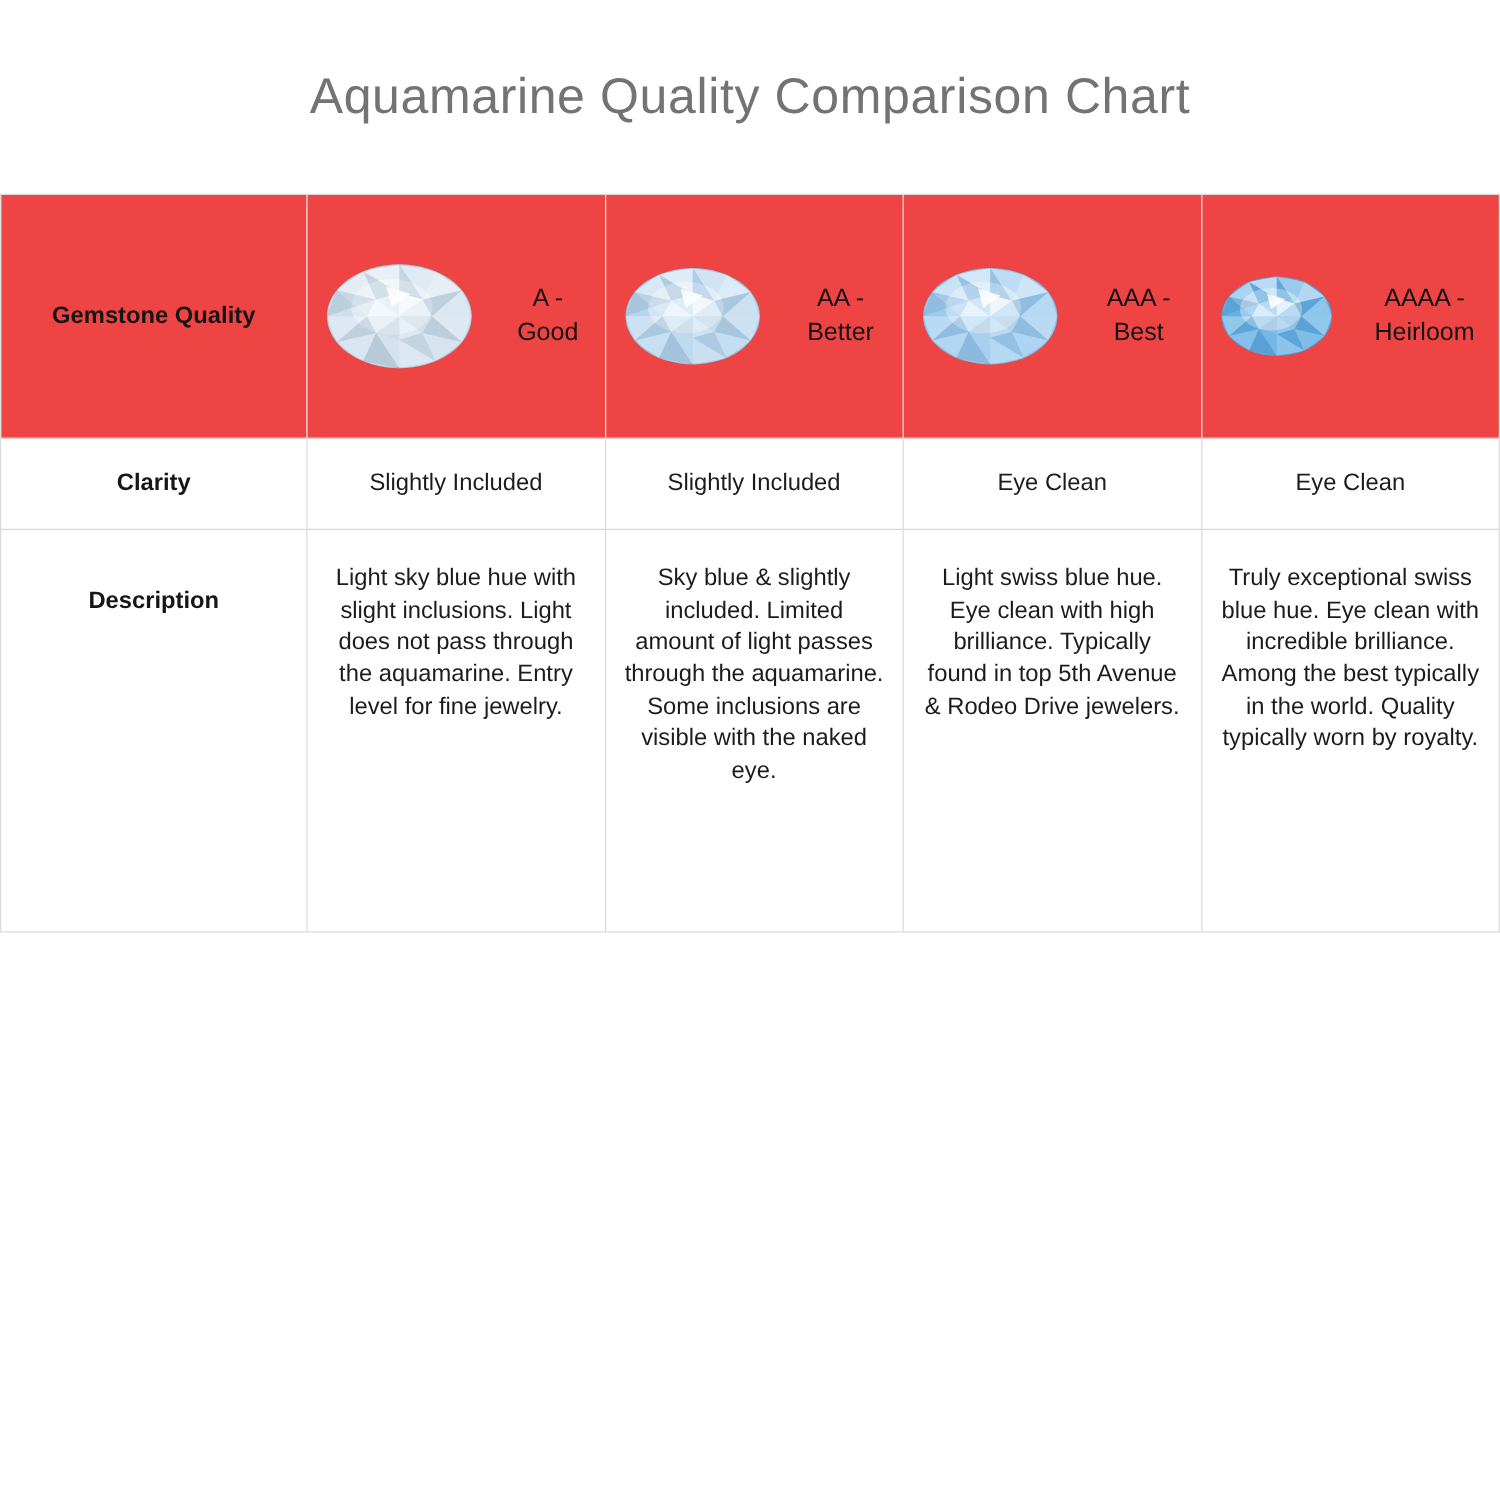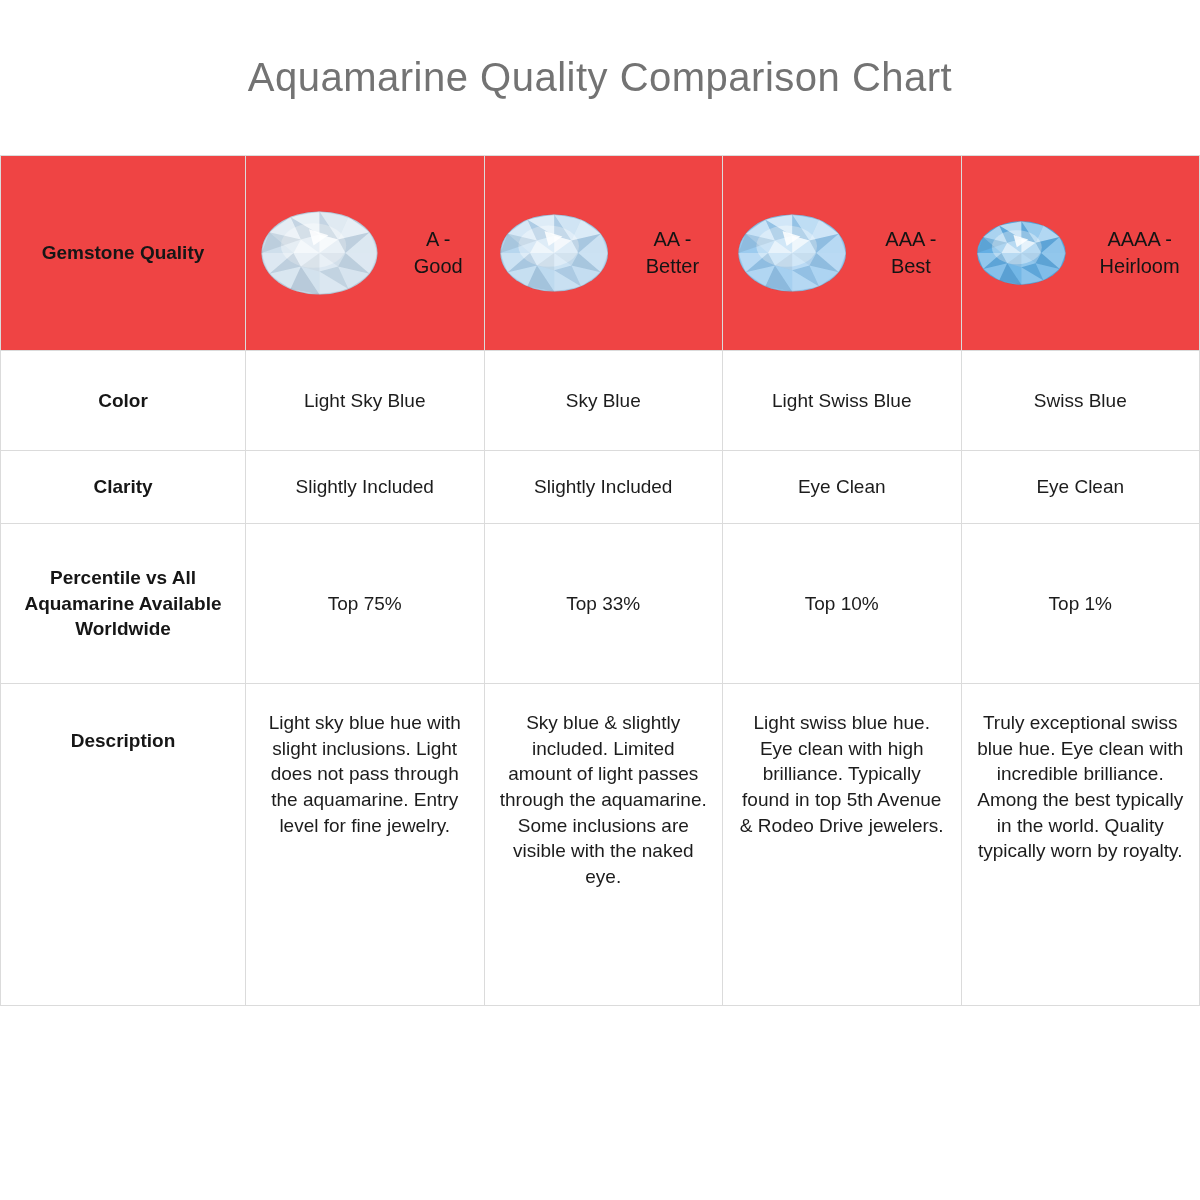--- a/index.html
+++ b/index.html
@@ -152,44 +152,30 @@
     <td>
       <div class="gem-cell-inner">
         <svg class="gem" viewBox="0 0 160 120">
               <use href="#gemshape" fill="#64afe4"></use>
             </svg>
         <div class="grade-label">AAAA - Heirloom</div>
       </div>
     </td>
   </tr>
 
-  <tr class="r-color">
-    <td class="label-cell">Color</td>
-    <td class="stripe">Light Sky Blue</td>
-    <td class="stripe">Sky Blue</td>
-    <td class="stripe">Light Swiss Blue</td>
-    <td class="stripe">Swiss Blue</td>
-  </tr>
 
   <tr class="r-clarity">
     <td class="label-cell">Clarity</td>
     <td>Slightly Included</td>
     <td>Slightly Included</td>
     <td>Eye Clean</td>
     <td>Eye Clean</td>
   </tr>
 
 
-  <tr class="r-pct">
-    <td class="label-cell">Percentile vs All Aquamarine Available Worldwide</td>
-    <td>Top 75%</td>
-    <td>Top 33%</td>
-    <td>Top 10%</td>
-    <td>Top 1%</td>
-  </tr>
 
 
   <tr class="r-desc">
     <td class="label-cell">Description</td>
     <td>Light sky blue hue with slight inclusions. Light does not pass through the aquamarine. Entry level for fine jewelry.</td>
     <td>Sky blue &amp; slightly included. Limited amount of light passes through the aquamarine. Some inclusions are visible with the naked eye.</td>
     <td>Light swiss blue hue. Eye clean with high brilliance. Typically found in top 5th Avenue &amp; Rodeo Drive jewelers.</td>
     <td>Truly exceptional swiss blue hue. Eye clean with incredible brilliance. Among the best typically in the world. Quality typically worn by royalty.</td>
   </tr>
 </tbody>

